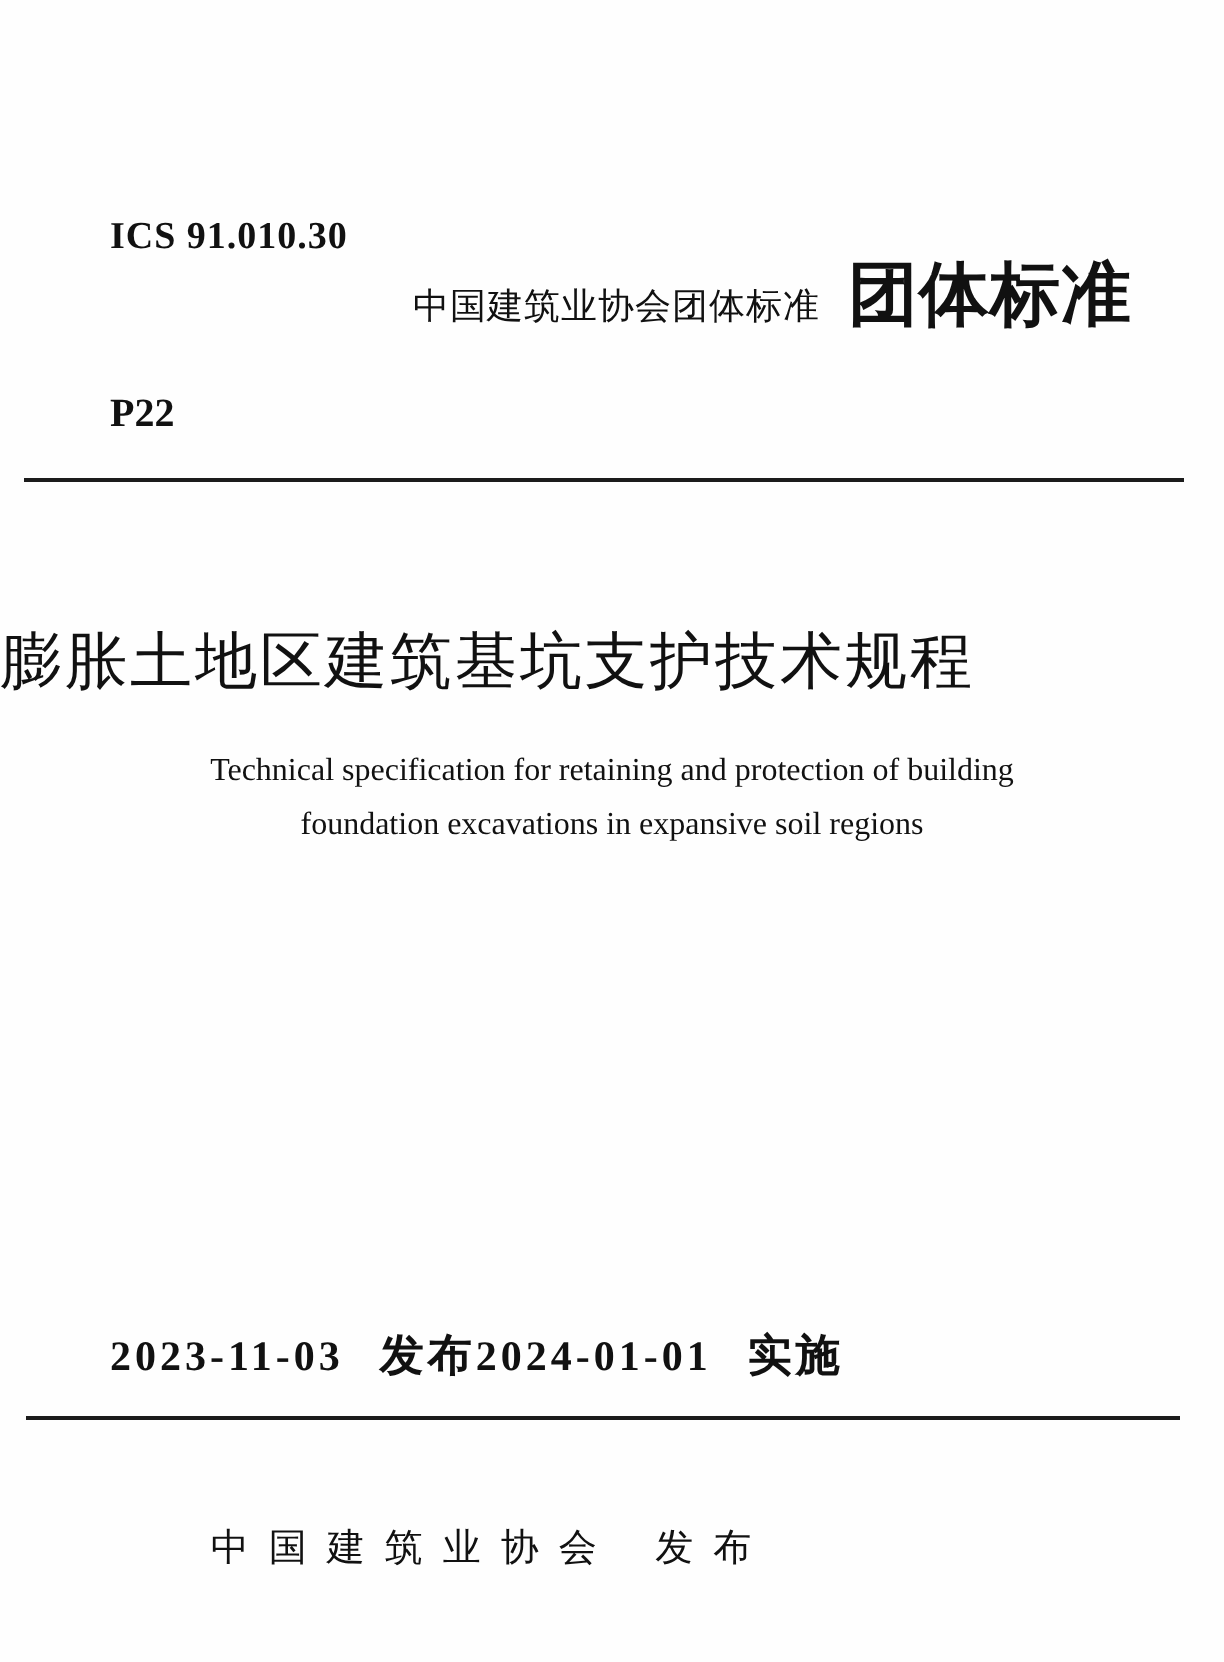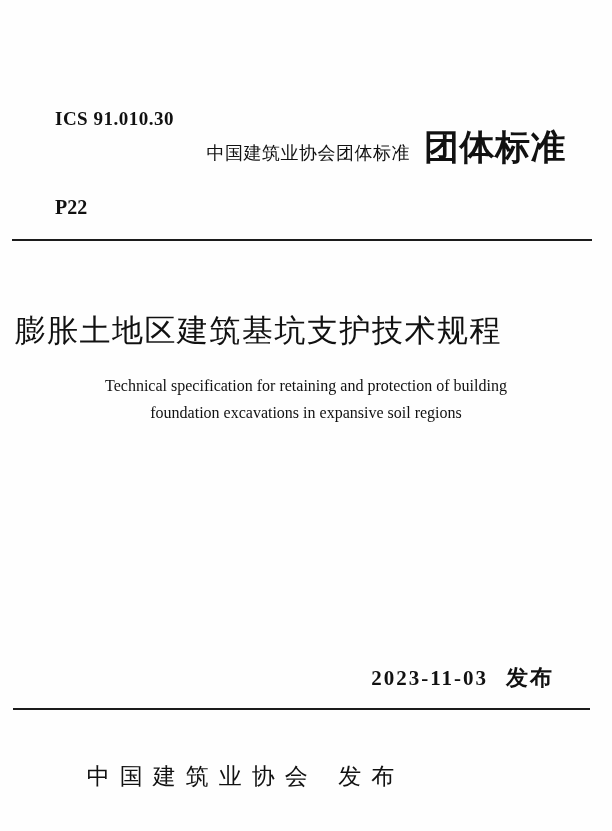--- a/index.html
+++ b/index.html
@@ -50,57 +50,57 @@
     font-size: 20px;
   }
   .standard-number { letter-spacing: 0.5px; }
 
   .rule { background: #1c1c1c; height: 2px; }
   .rule-top   { top: 239px; left: 12px; width: 580px; }
   .rule-bottom{ top: 708px; left: 13px; width: 577px; }
 
   .title-cn {
     top: 310px; left: 0; width: 502px;
-    text-align: right;
+    text-align: left;
     font-size: 31px;
     letter-spacing: 1.5px;
     font-weight: normal;
     white-space: nowrap;
   }
 
   .title-en {
     top: 372px; left: 0; width: 612px;
     text-align: center;
     font-size: 16px;
     line-height: 27px;
   }
 
   .dates-row {
     top: 663px; left: 55px; right: 58px;
     display: flex;
-    justify-content: flex-end;
+    justify-content: flex-start;
     align-items: baseline;
     font-weight: bold;
   }
   .date-group { display: flex; align-items: baseline; gap: 18px; white-space: nowrap; }
   .date-value {
     font-size: 21px;
     letter-spacing: 2px;
   }
   .date-label {
     font-family: "Liberation Sans", sans-serif;
     font-size: 22px;
     letter-spacing: 2px;
   }
 
   .publisher-row {
     top: 761px; left: 0; width: 491px;
     text-align: center;
     font-family: "Liberation Sans", sans-serif;
-    font-size: 23px;
+    font-size: 19px;
     white-space: nowrap;
   }
   .publisher-name { letter-spacing: 10px; }
   .publisher-action { letter-spacing: 10px; margin-left: 14px; }
 </style>
 </head>
 <body>
 
 <div class="abs ics-code">ICS 91.010.30</div>
 
@@ -120,20 +120,24 @@
 <div class="abs title-en">
   <div>Technical specification for retaining and protection of building</div>
   <div>foundation excavations in expansive soil regions</div>
 </div>
 
 <div class="abs dates-row">
   <div class="date-group">
     <span class="date-value">2023-11-03</span>
     <span class="date-label">发布</span>
   </div>
+  <div class="date-group">
+    <span class="date-value">2024-01-01</span>
+    <span class="date-label">实施</span>
+  </div>
 </div>
 
 <div class="abs rule rule-bottom"></div>
 
 <div class="abs publisher-row">
   <span class="publisher-name">中国建筑业协会</span>
   <span class="publisher-action">发布</span>
 </div>
 
 </body></html>

